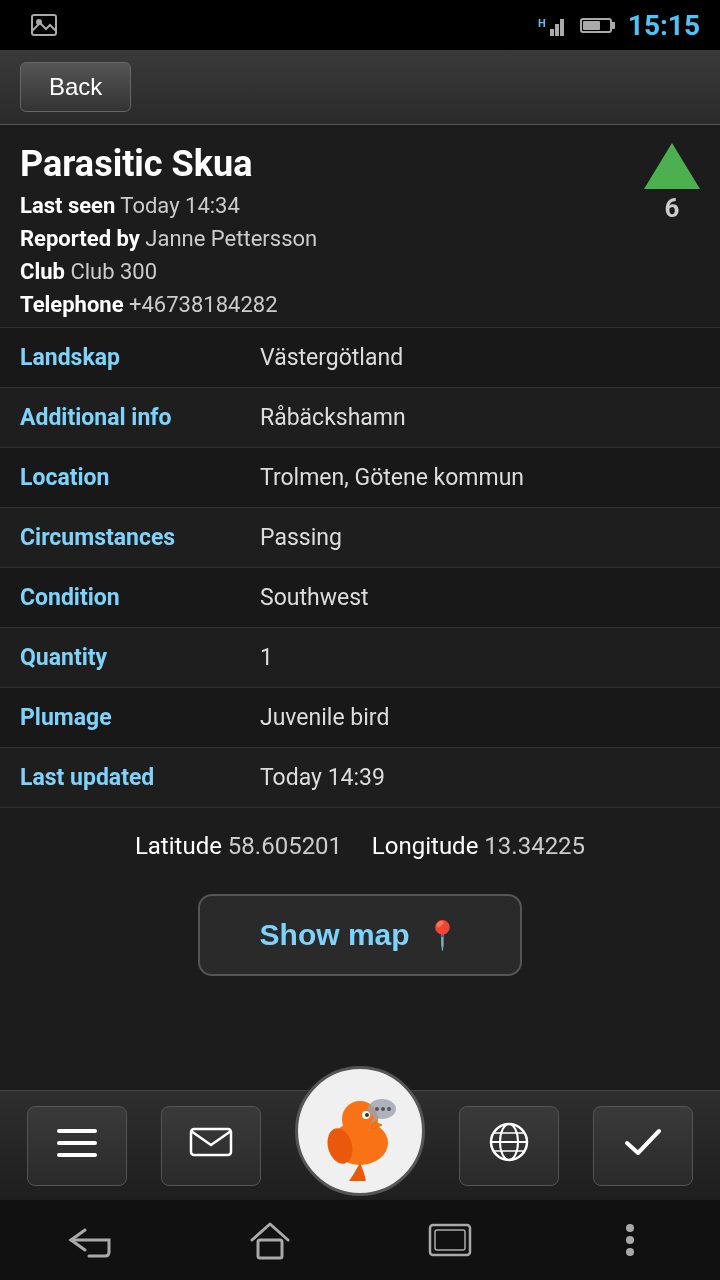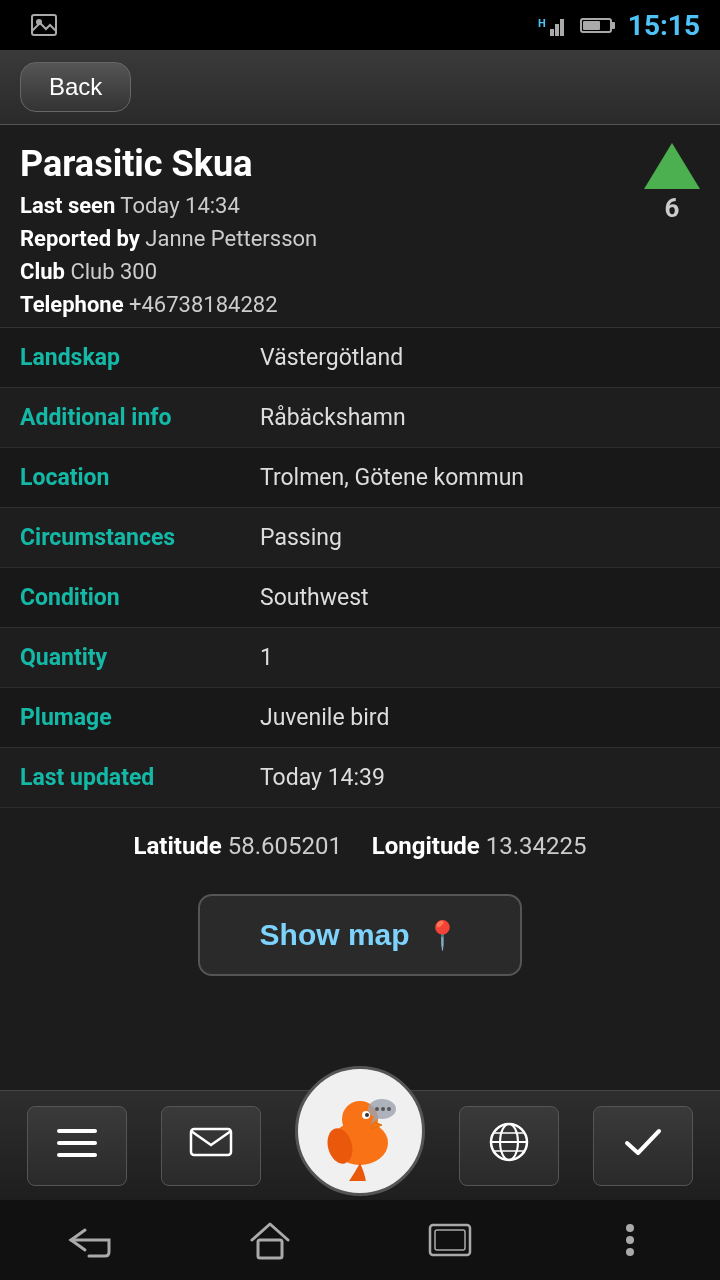--- a/index.html
+++ b/index.html
@@ -42,21 +42,21 @@
       background: linear-gradient(180deg, #3a3a3a 0%, #2a2a2a 100%);
       height: 75px;
       display: flex;
       align-items: center;
       padding: 0 20px;
       border-bottom: 1px solid #555;
     }
     .back-button {
       background: linear-gradient(180deg, #555 0%, #333 100%);
       border: 1px solid #666;
-      border-radius: 16px;
+      border-radius: 6px;
       color: #fff;
       font-size: 24px;
       padding: 10px 28px;
       cursor: pointer;
     }
 
     
     .main-content {
       flex: 1;
       background: #1c1c1c;
@@ -125,39 +125,39 @@
     .info-table tr:nth-child(odd) {
       background: #181818;
     }
     .info-table td {
       padding: 16px 20px;
       font-size: 23px;
       vertical-align: middle;
     }
     .info-table td:first-child {
       font-weight: bold;
-      color: #14b8a6;
+      color: #7dd3fc;
       width: 240px;
       white-space: nowrap;
     }
     .info-table td:last-child {
       color: #dddddd;
     }
 
     
     .coords-section {
       padding: 24px 20px;
       text-align: center;
       font-size: 24px;
       color: #cccccc;
       background: #1c1c1c;
     }
     .coords-section strong {
       color: #ffffff;
-      font-weight: bold;
+      font-weight: normal;
     }
 
     
     .show-map-container {
       display: flex;
       justify-content: center;
       padding: 10px 20px 30px;
       background: #1c1c1c;
     }
     .show-map-button {

